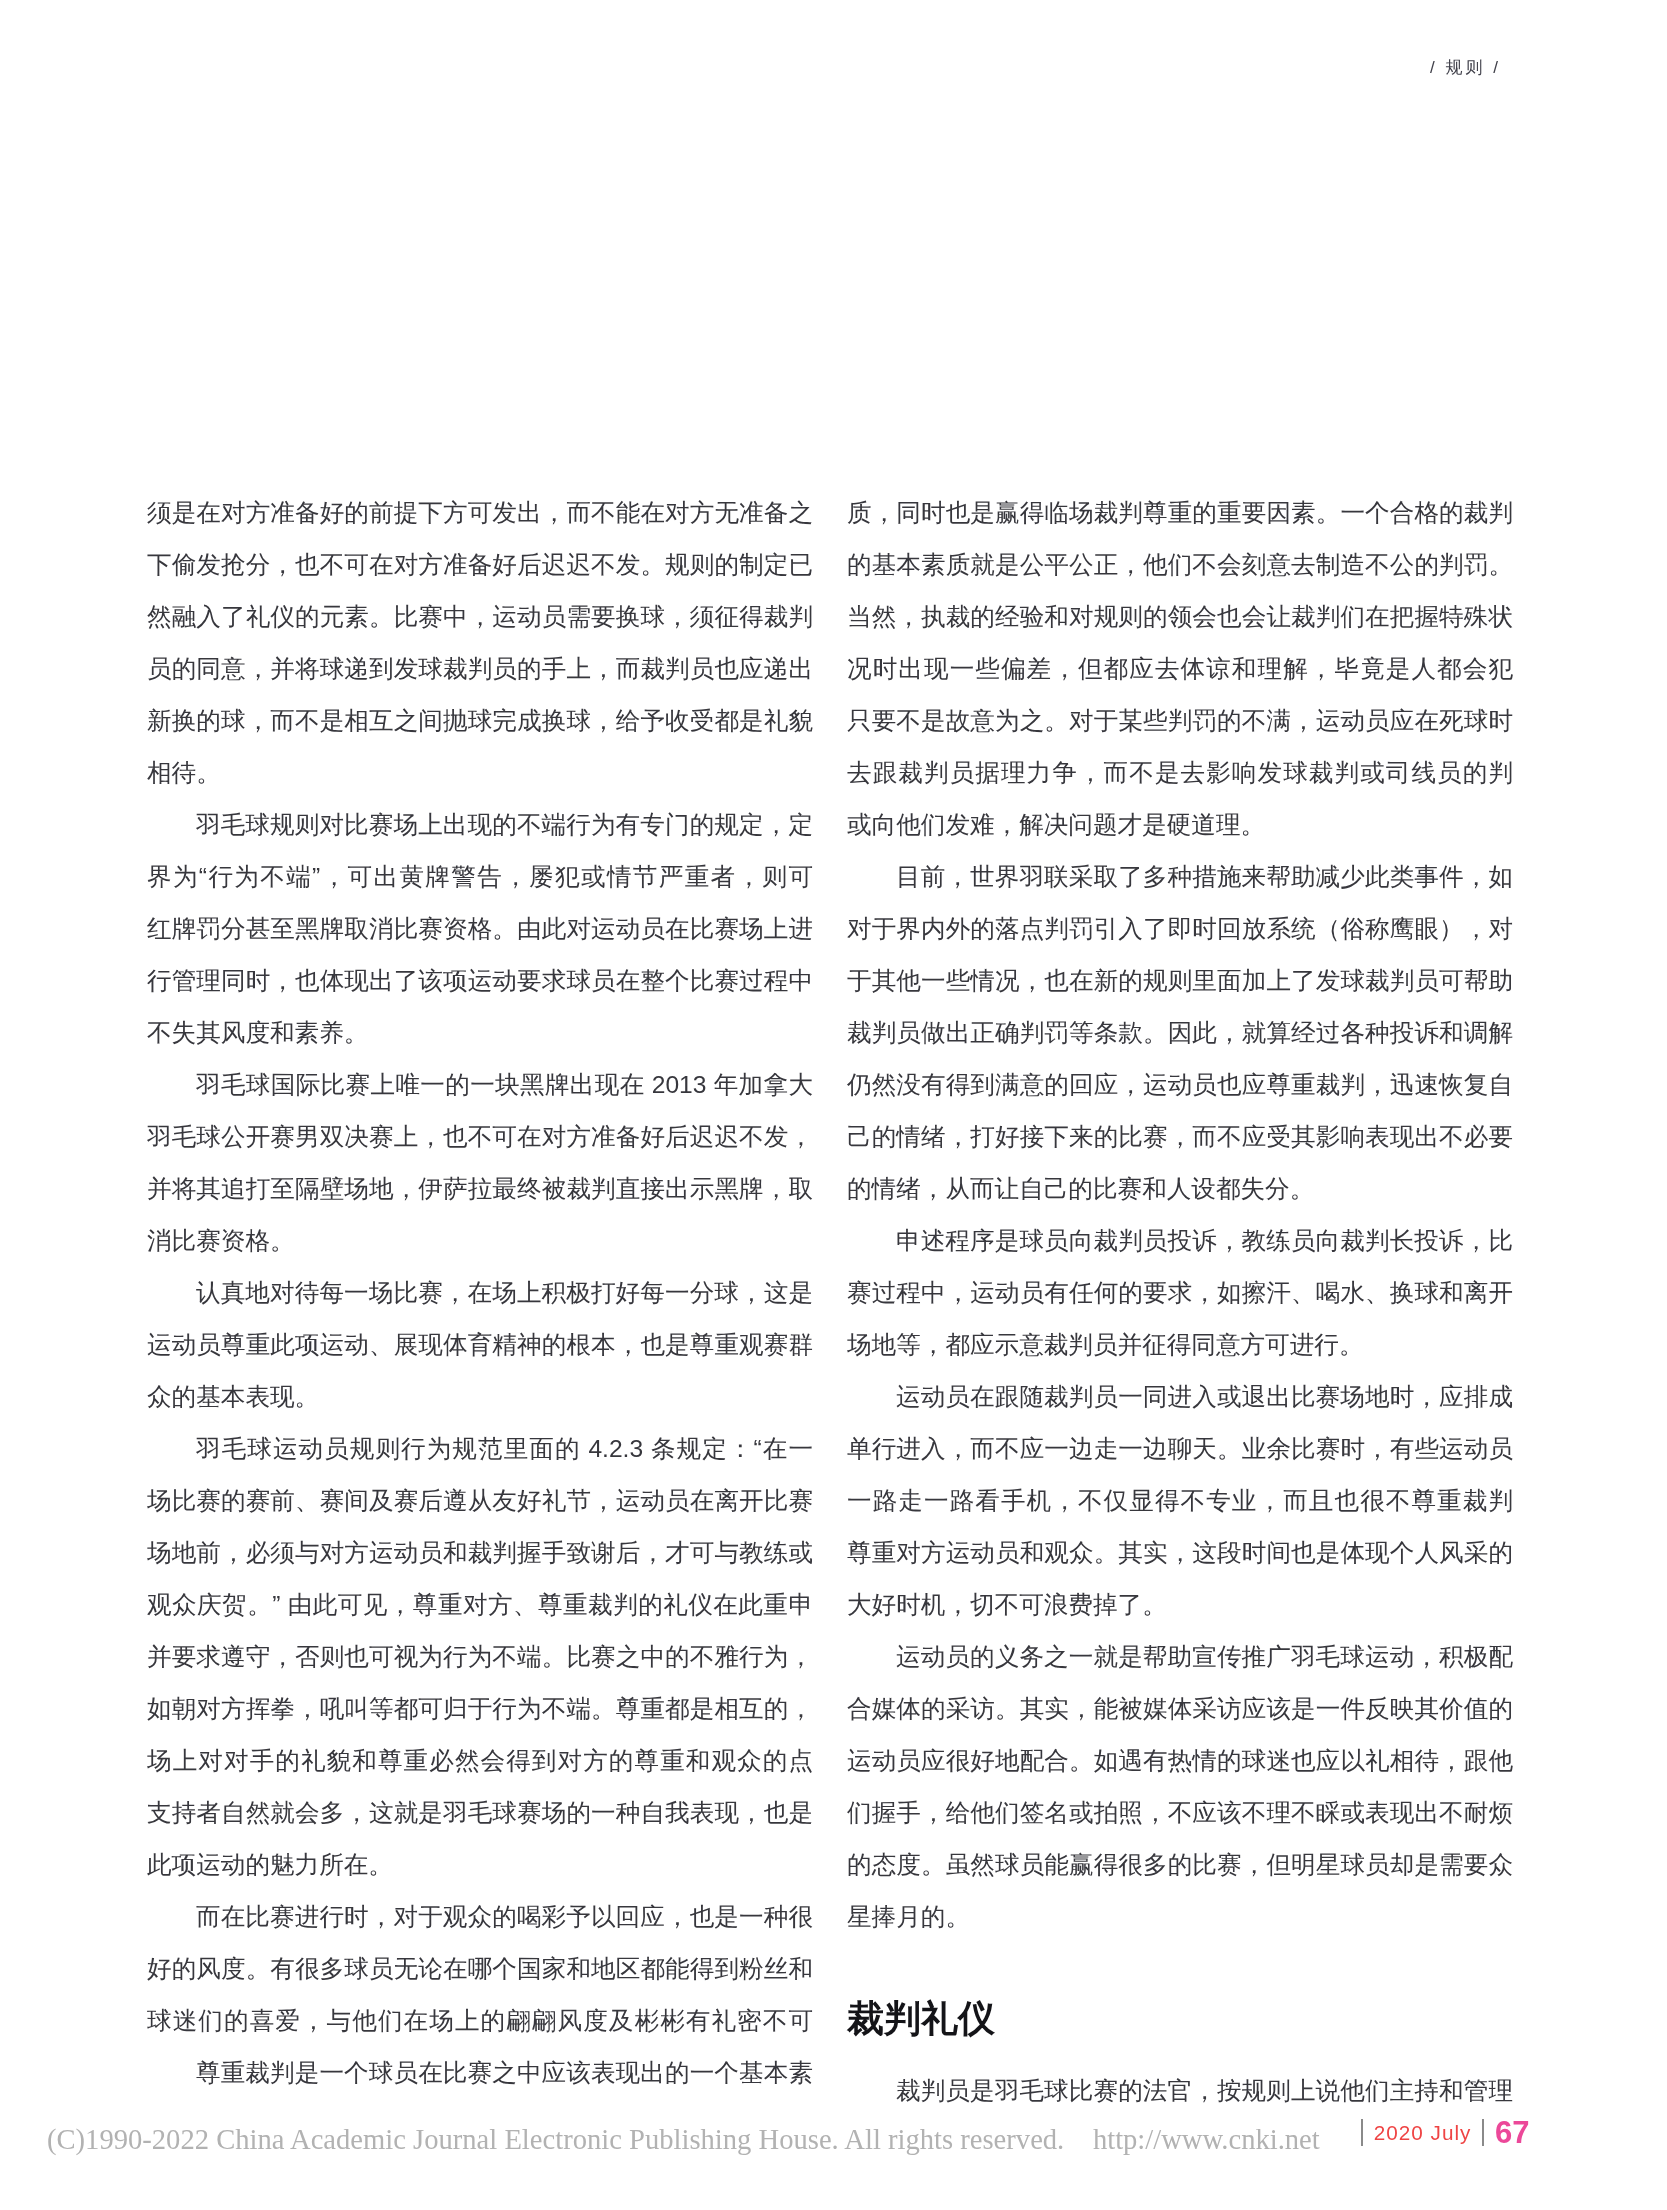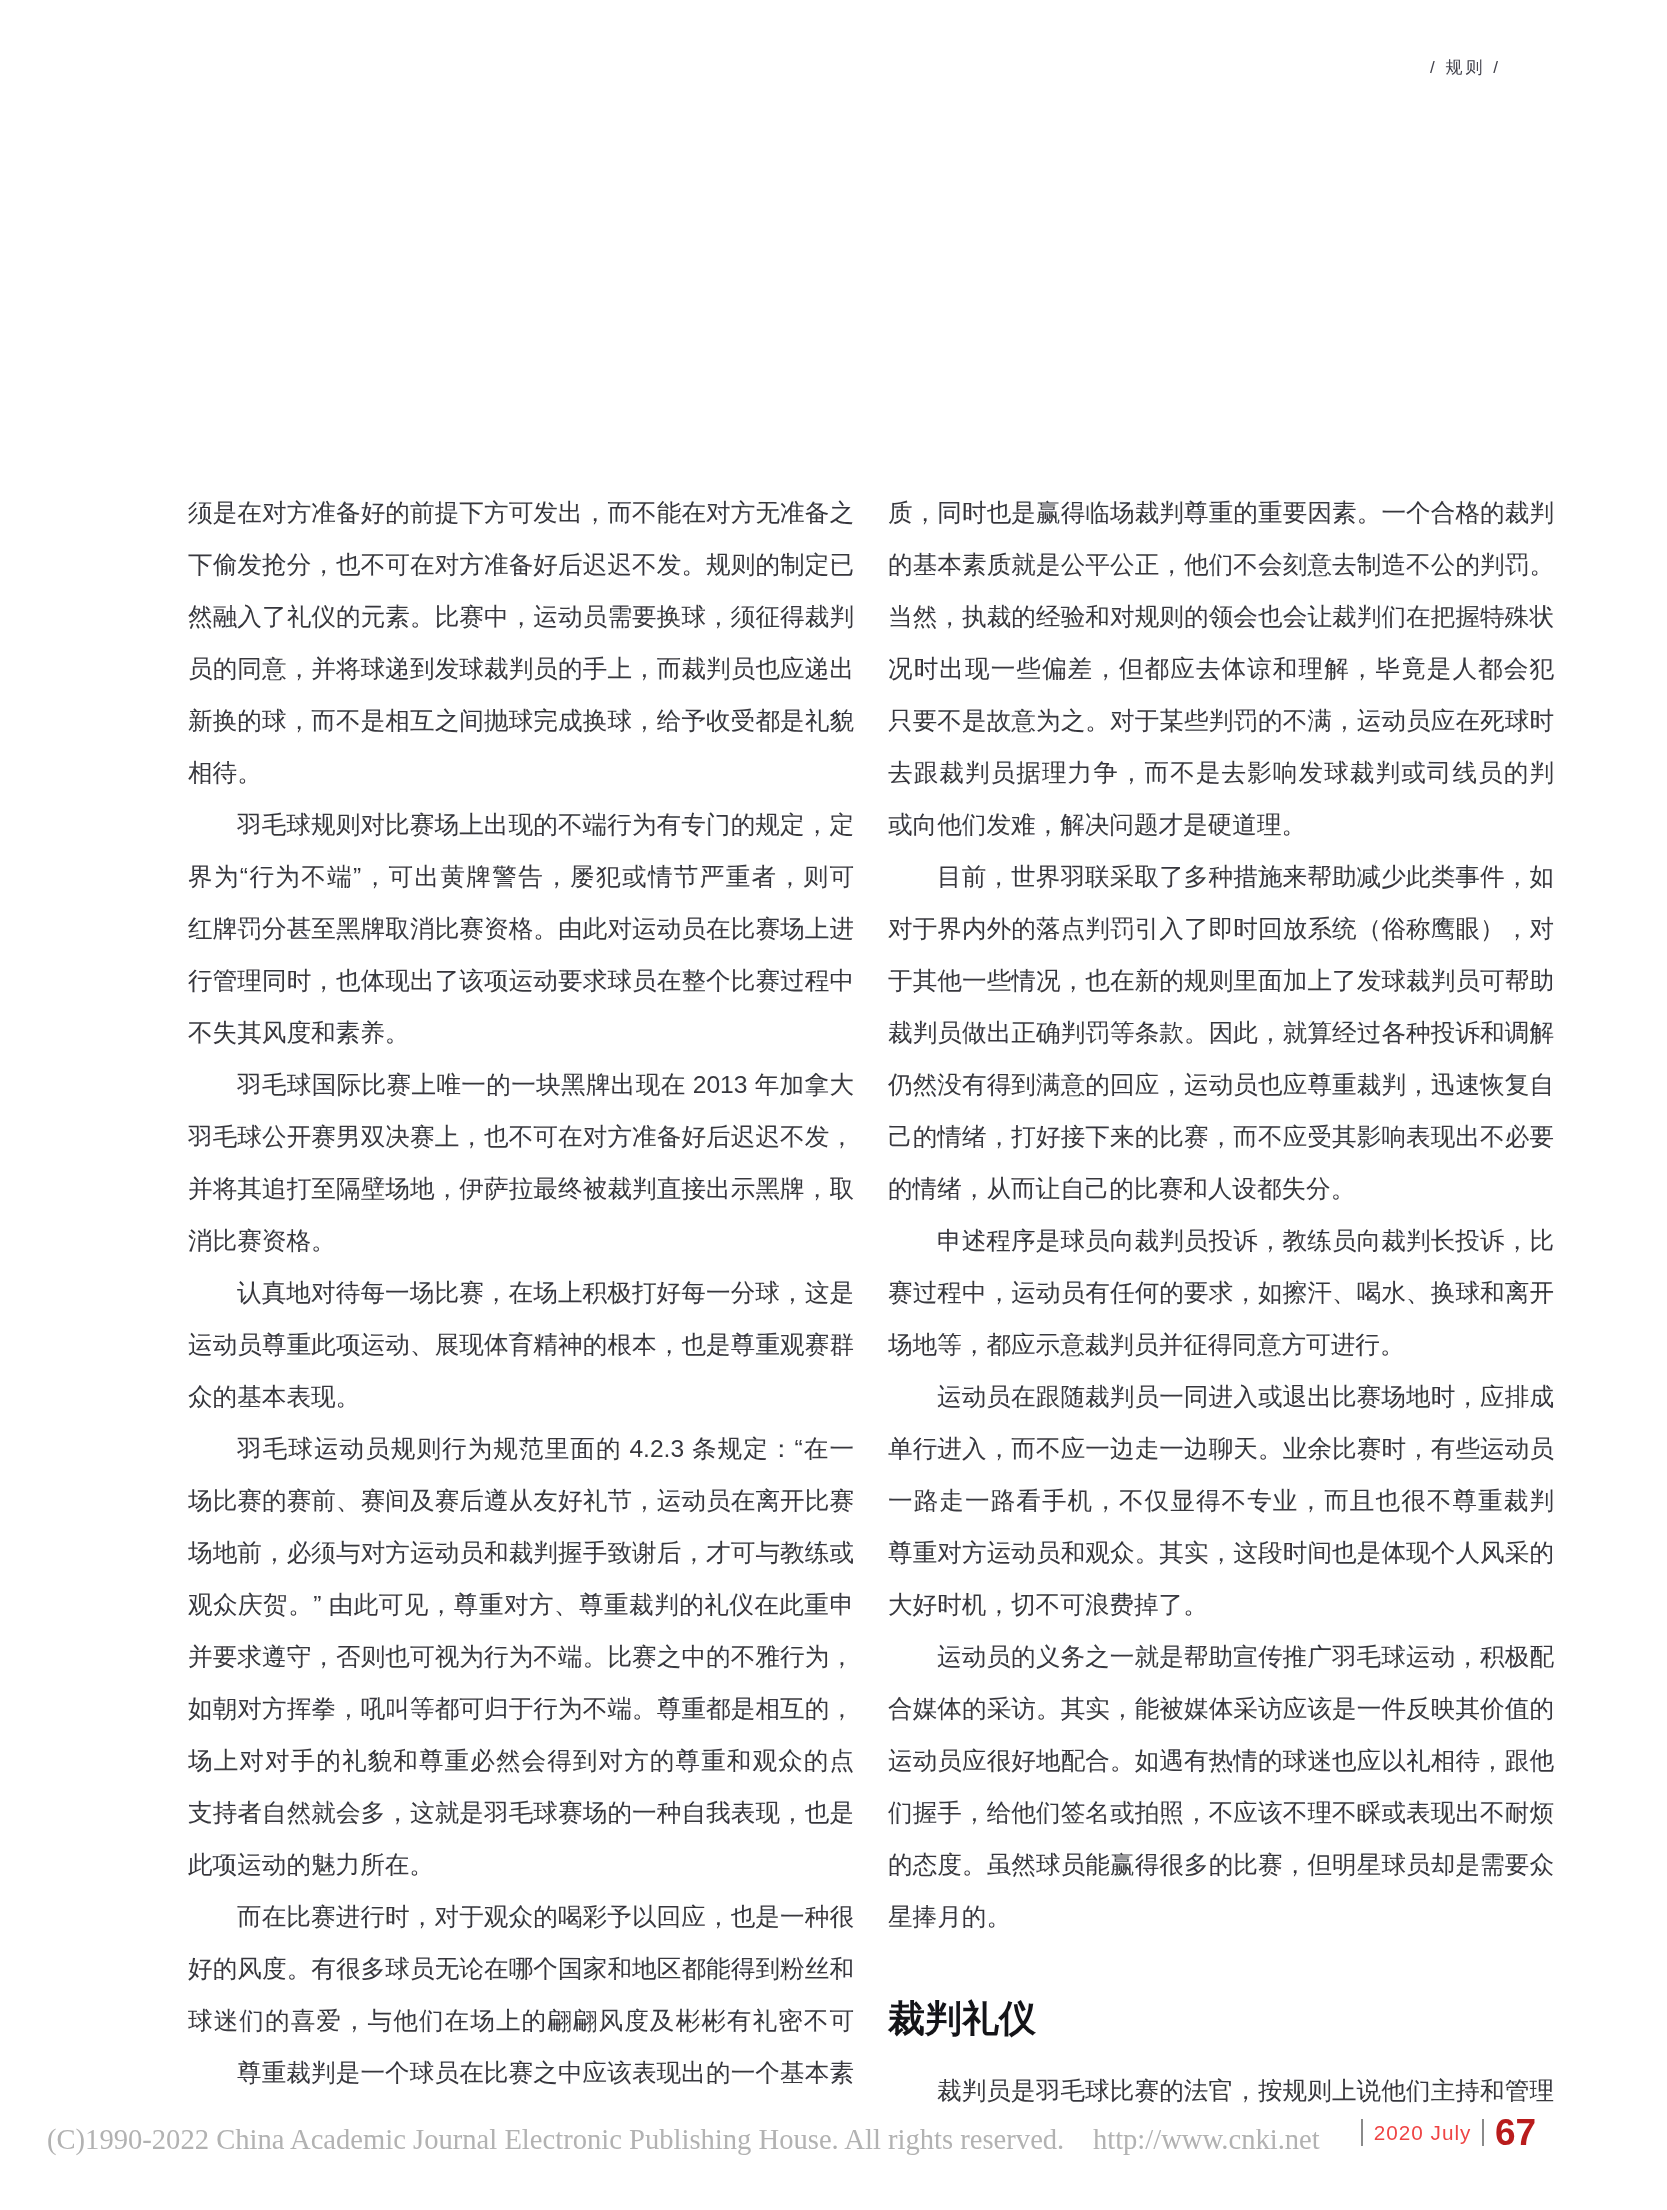--- a/index.html
+++ b/index.html
@@ -5,21 +5,21 @@
   html,body{margin:0;padding:0;}
   body{
     width:1668px;height:2211px;position:relative;background:#ffffff;
     font-family:"Liberation Sans","DejaVu Sans",sans-serif;
     overflow:hidden;
   }
   .page-label{
     position:absolute;top:56px;left:1430px;
     font-size:17px;color:#40404a;letter-spacing:3px;white-space:nowrap;
   }
-  .col{position:absolute;top:487px;width:666px;margin-left:41px;}
+  .col{position:absolute;top:487px;width:666px;}
   .col-left{left:147px;}
   .col-right{left:847px;}
   .line{
     height:52px;line-height:52px;overflow:hidden;
     font-size:24.6px;color:#37373d;
     text-align:justify;text-align-last:justify;
   }
   .line.short{text-align:right;text-align-last:left;}
   .line.indent{text-indent:49px;}
   .subheading{
@@ -31,21 +31,21 @@
     position:absolute;left:47px;top:2124px;
     font-family:"Liberation Serif","DejaVu Serif",serif;
     font-size:28.6px;color:#b2b2b2;white-space:nowrap;
   }
   .footer-page{
     position:absolute;top:2114px;left:1361px;height:37px;
     display:flex;align-items:center;gap:10.8px;white-space:nowrap;
   }
   .footer-page .bar{width:2px;height:27.6px;background:#8a8a8a;}
   .footer-page .date{font-size:20.7px;color:#ef4444;letter-spacing:1px;}
-  .footer-page .pagenum{font-size:37px;font-weight:bold;color:#b91c1c;}
+  .footer-page .pagenum{font-size:31px;font-weight:bold;color:#ec4899;}
 </style>
 </head>
 <body>
 
 <div class="page-label">/ 规则 /</div>
 
 <div class="col col-left">
     <div class="line">须是在对方准备好的前提下方可发出，而不能在对方无准备之</div>
     <div class="line">下偷发抢分，也不可在对方准备好后迟迟不发。规则的制定已</div>
     <div class="line">然融入了礼仪的元素。比赛中，运动员需要换球，须征得裁判</div>

